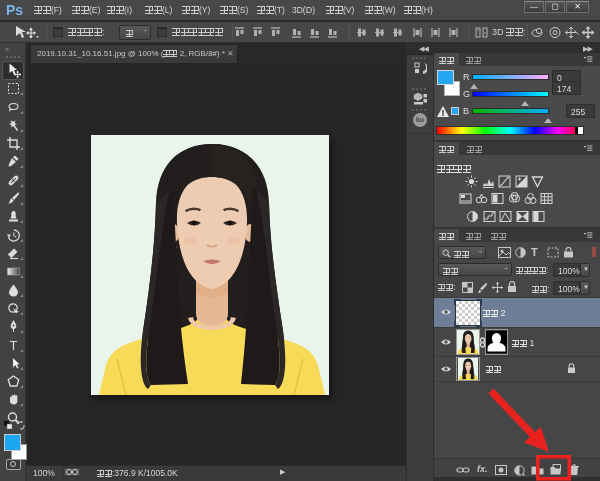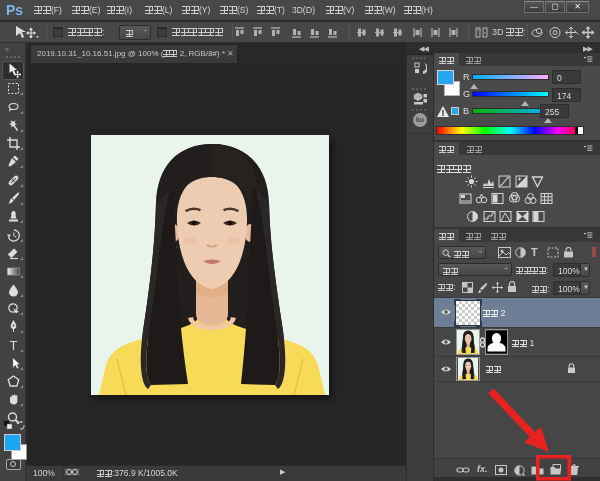--- a/index.html
+++ b/index.html
@@ -348,30 +348,30 @@
 <div class="abs" style="left:434px;top:66px;width:166px;height:74px;background:#4a4a4a"></div>
 <div class="abs" style="left:444px;top:81px;width:16px;height:15px;background:#fff;border:1px solid #b5b5b5"></div>
 <div class="abs" style="left:437px;top:70px;width:17px;height:15px;background:#25a6f2;border:1px solid #d5d5d5"></div>
 <div class="abs" style="left:463px;top:72px;font-size:9px;color:#ddd">R</div>
 <div class="abs" style="left:472px;top:74px;width:77px;height:6px;background:linear-gradient(90deg,#00aeff,#ffaeff);border:1px solid #2e2e2e"></div>
 <div class="abs" style="left:470px;top:80px;width:0;height:0;border:4px solid transparent;border-bottom:5px solid #b5b5b5"></div>
 <div class="abs vbox" style="left:552px;top:70px">0</div>
 <div class="abs" style="left:463px;top:89px;font-size:9px;color:#ddd">G</div>
 <div class="abs" style="left:472px;top:91px;width:77px;height:6px;background:linear-gradient(90deg,#0000ff,#00ffff);border:1px solid #2e2e2e"></div>
 <div class="abs" style="left:521px;top:97px;width:0;height:0;border:4px solid transparent;border-bottom:5px solid #b5b5b5"></div>
-<div class="abs vbox" style="left:552px;top:88px">174</div>
+<div class="abs vbox" style="left:552px;top:81px">174</div>
 <svg class="abs" style="left:437px;top:106px" width="12" height="11" viewBox="0 0 12 11">
       <path d="M6,0 L12,11 L0,11Z" fill="#e8e8e8"></path>
       <text x="6" y="10" font-size="9" font-weight="bold" text-anchor="middle" fill="#222">!</text>
     </svg>
 <div class="abs" style="left:451px;top:107px;width:8px;height:8px;background:#25a6f2;border:1px solid #ccc"></div>
 <div class="abs" style="left:463px;top:106px;font-size:9px;color:#ddd">B</div>
 <div class="abs" style="left:472px;top:108px;width:77px;height:6px;background:linear-gradient(90deg,#00b400,#00aeff);border:1px solid #2e2e2e"></div>
 <div class="abs" style="left:544px;top:114px;width:0;height:0;border:4px solid transparent;border-bottom:5px solid #b5b5b5"></div>
-<div class="abs vbox" style="left:540px;top:104px">255</div>
+<div class="abs vbox" style="left:566px;top:104px">255</div>
 <div class="abs" style="left:436px;top:126px;width:148px;height:9px;border:1px solid #2e2e2e;background:linear-gradient(90deg,#f00,#ff0 17%,#0f0 33%,#0ff 50%,#00f 67%,#f0f 83%,#f00)"></div>
 <div class="abs" style="left:575px;top:127px;width:3px;height:7px;background:#000"></div>
 <div class="abs" style="left:578px;top:127px;width:5px;height:7px;background:#fff"></div>
 <div class="abs" style="left:434px;top:140px;width:166px;height:2px;background:#333"></div>
 
 <div class="abs ptabs" style="top:142px"></div>
 <div class="ptab on" style="left:434px;top:142px"><i class="c s"></i><i class="c s"></i></div>
 <div class="ptab" style="left:462px;top:142px"><i class="c s" style="--g:#9b9b9b"></i><i class="c s" style="--g:#9b9b9b"></i></div>
 <svg class="pmenu" style="left:583px;top:145px" width="10" height="8" viewBox="0 0 10 8">
       <path d="M0,1 l3,0 -1.5,2z" fill="#ccc"></path>

